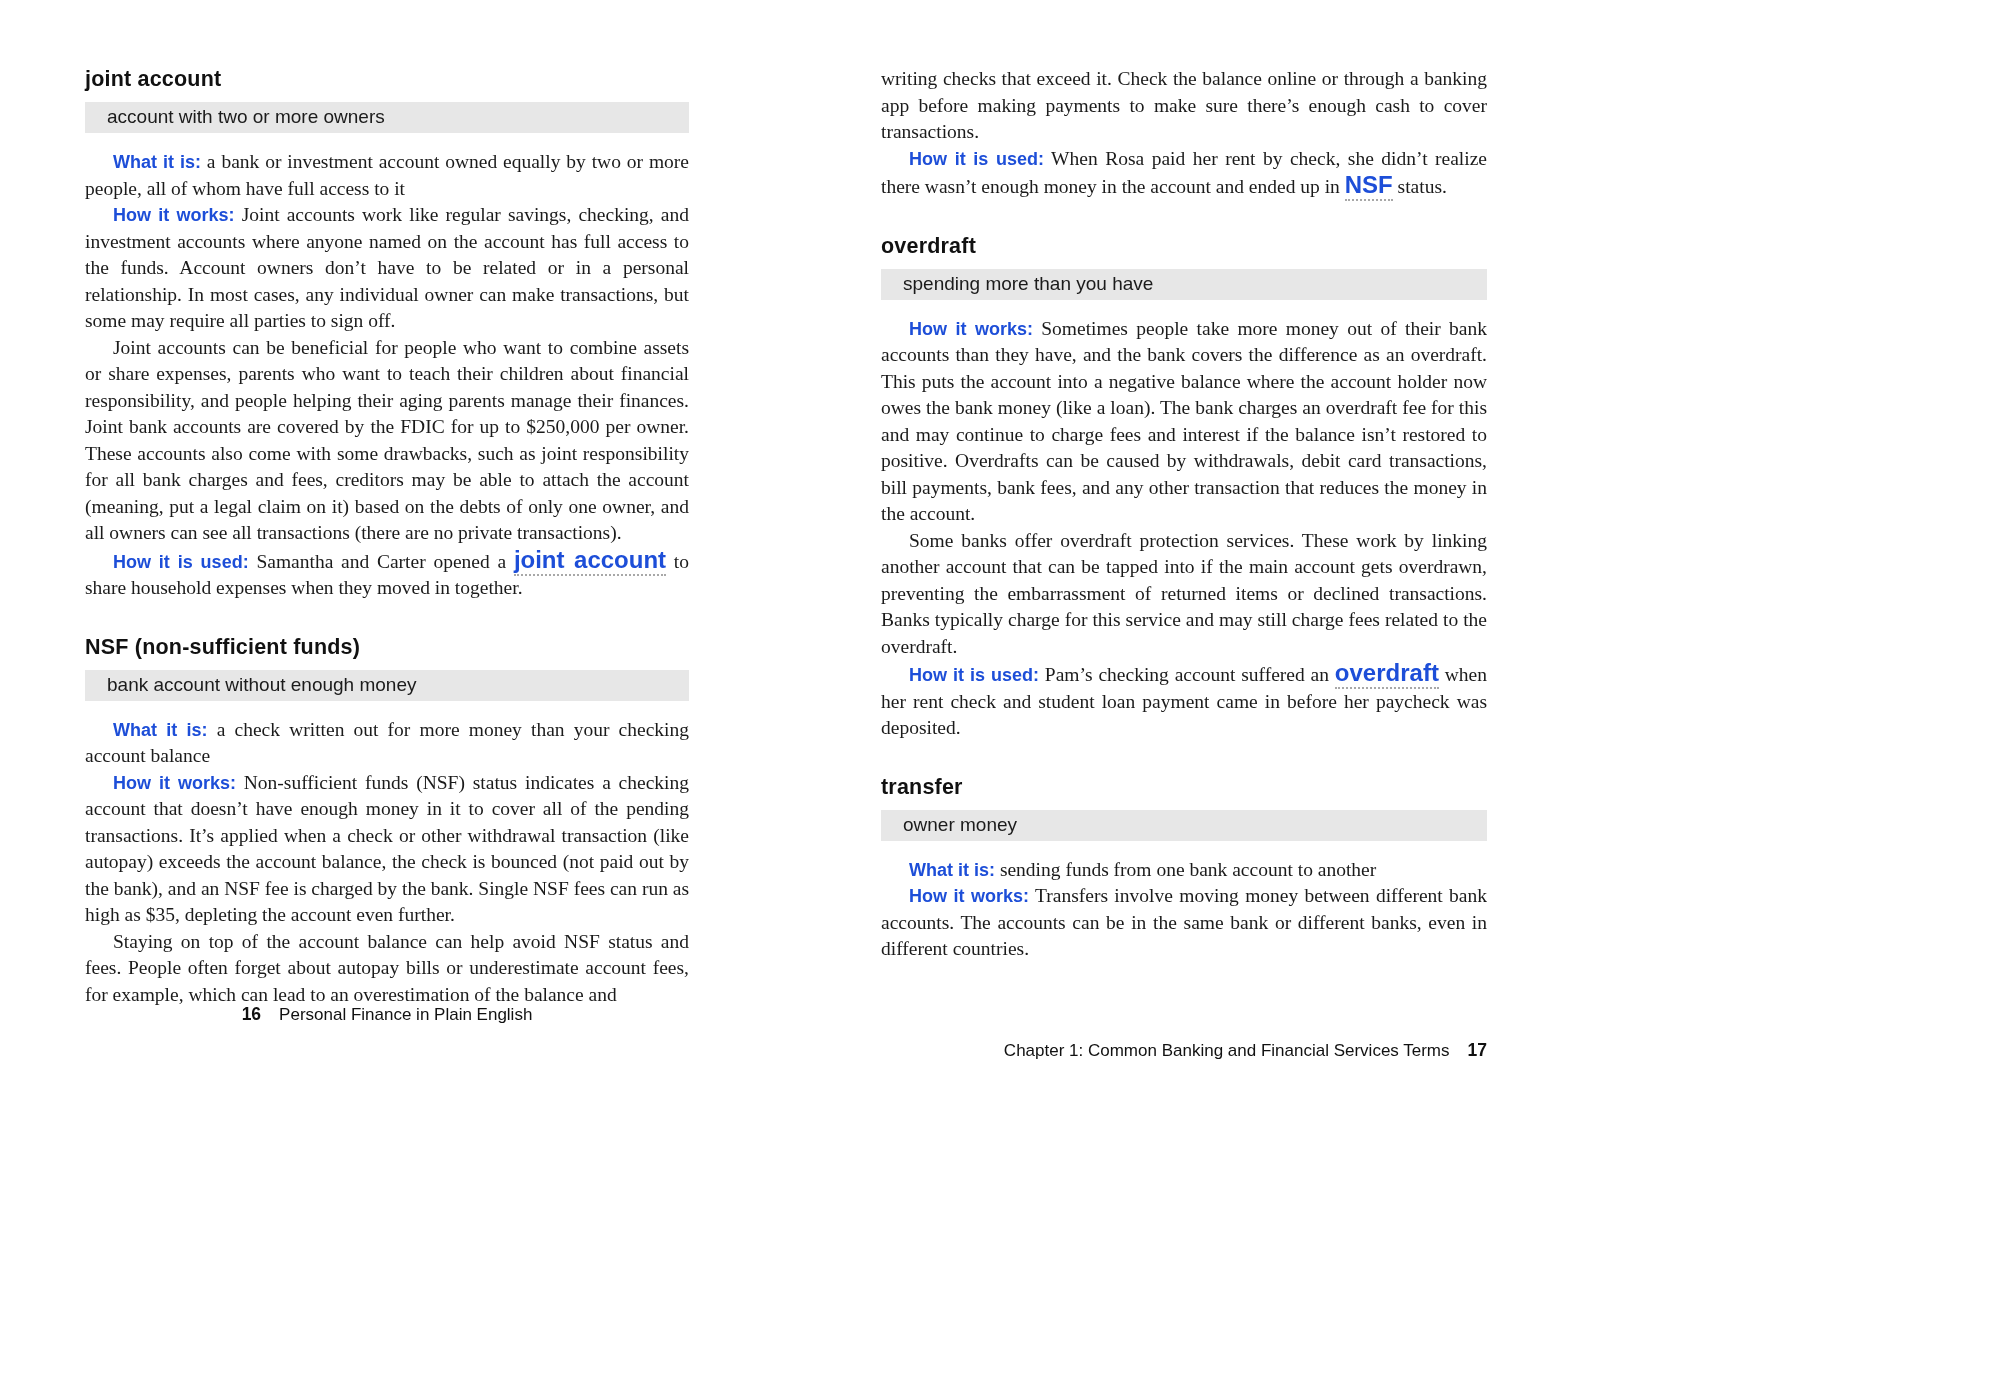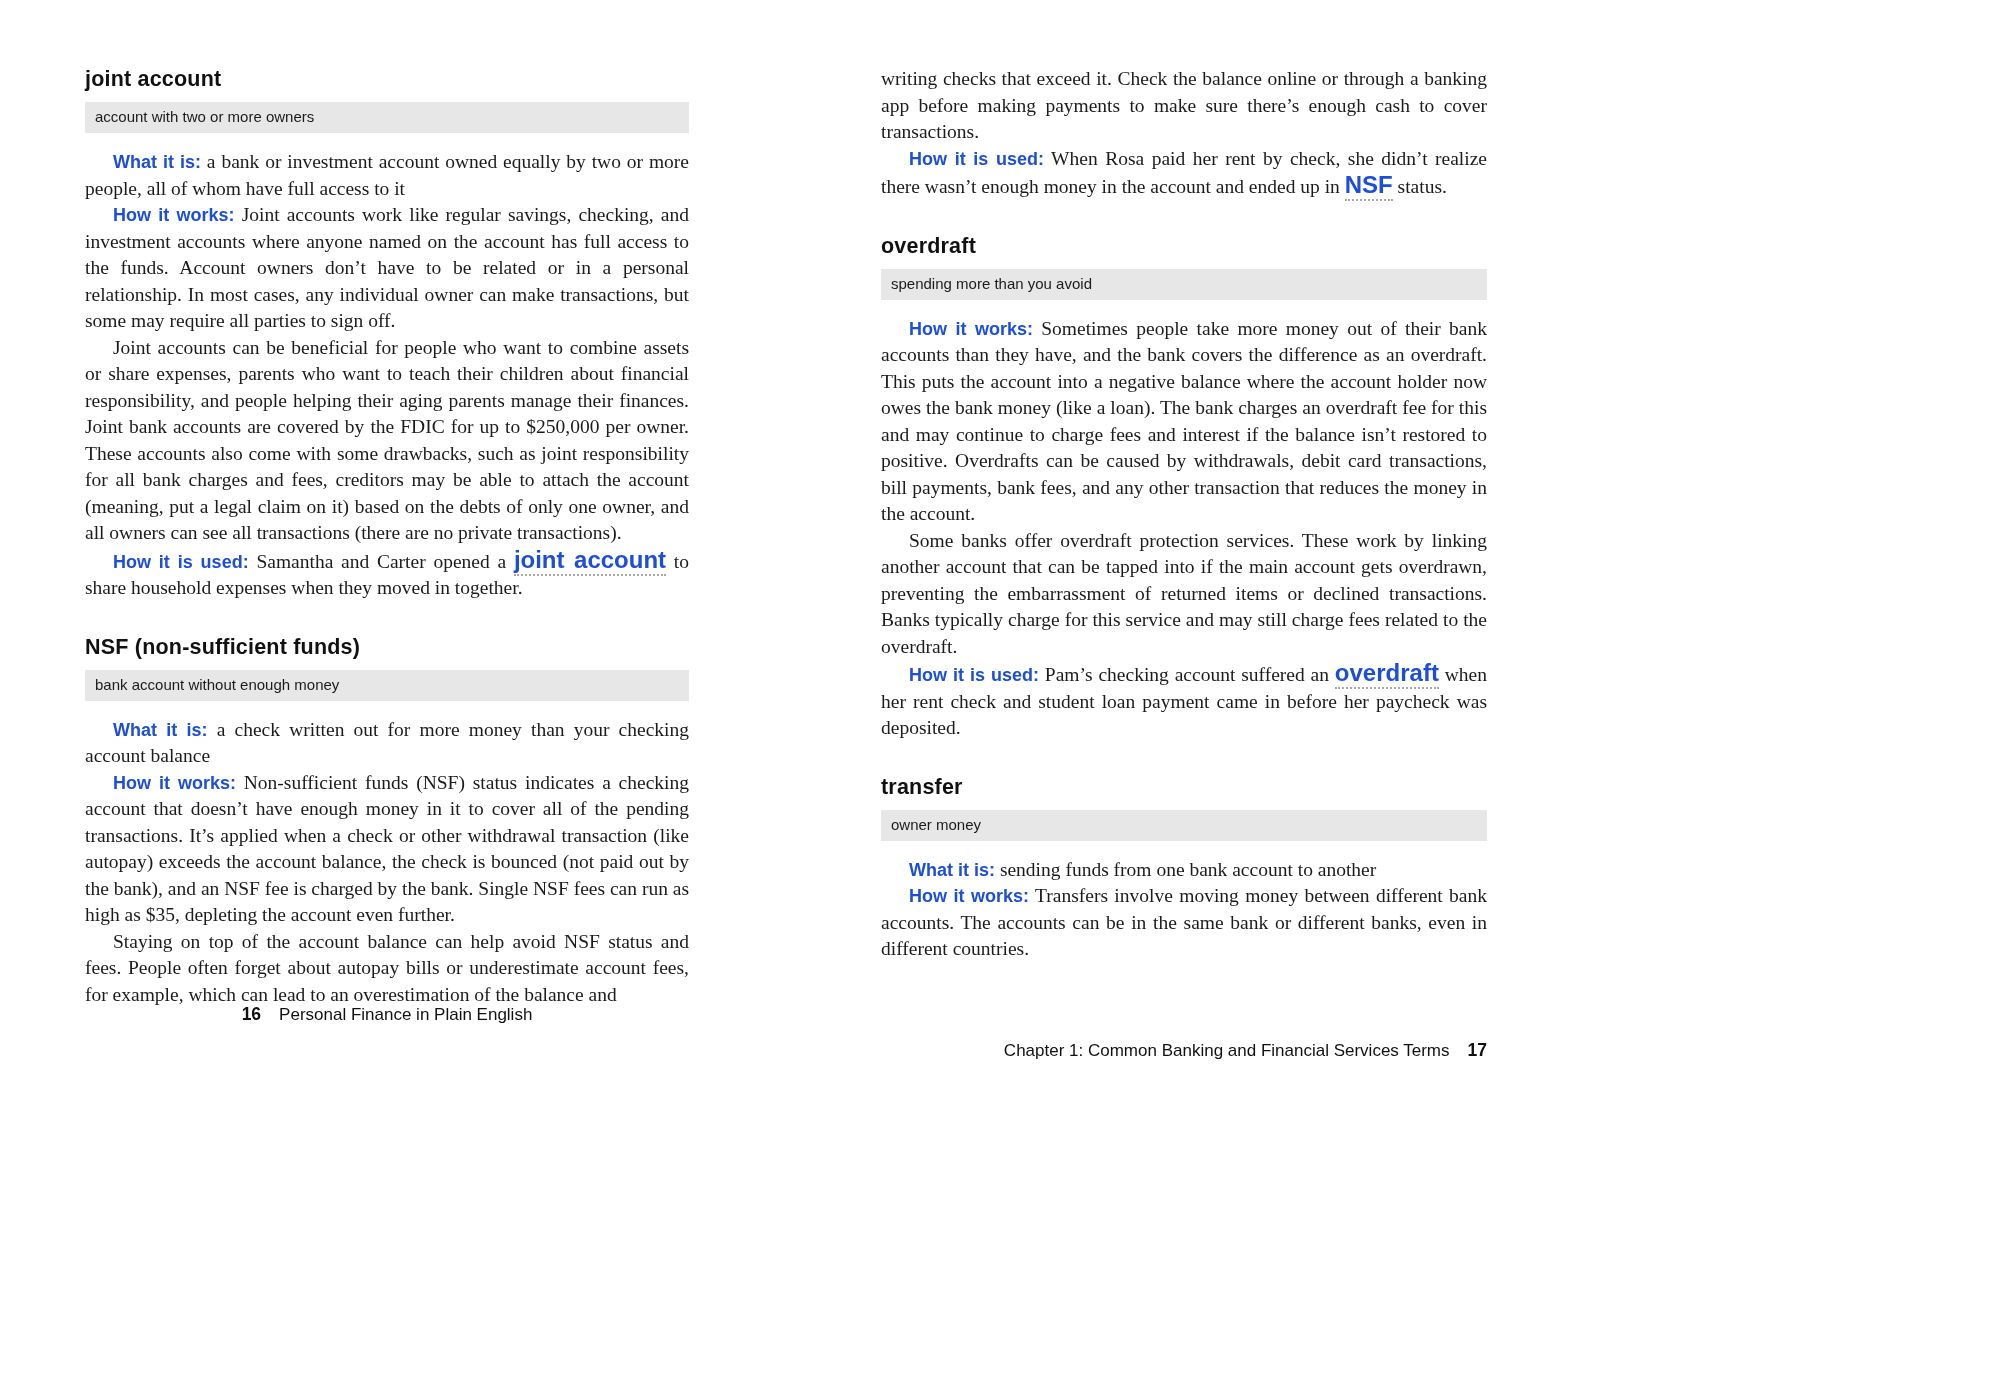--- a/index.html
+++ b/index.html
@@ -31,24 +31,24 @@
     font-size: 21.5px;
     line-height: 26px;
     margin: 32px 0 10px 0;
     letter-spacing: 0.2px;
     color: #111111;
   }
   .term-heading.first { margin-top: 0; }
 
   .term-subtitle {
     font-family: "Liberation Sans", sans-serif;
-    font-size: 15px;
+    font-size: 19px;
     line-height: 22px;
     background: #e7e7e7;
-    padding: 4px 10px 5px 10px;
+    padding: 4px 10px 5px 22px;
     margin: 0 0 16px 0;
     color: #1b1b1b;
   }
 
   .para {
     font-size: 19.5px;
     line-height: 26.5px;
     text-align: justify;
     text-indent: 28px;
     margin: 0;
@@ -105,21 +105,21 @@
       <div class="term-subtitle">bank account without enough money</div>
       <p class="para"><span class="lead">What it is:</span><span class="plain"> a check written out for more money than your checking account balance</span></p>
       <p class="para"><span class="lead">How it works:</span><span class="plain"> Non-sufficient funds (NSF) status indicates a checking account that doesn’t have enough money in it to cover all of the pending transactions. It’s applied when a check or other withdrawal transaction (like autopay) exceeds the account balance, the check is bounced (not paid out by the bank), and an NSF fee is charged by the bank. Single NSF fees can run as high as $35, depleting the account even further.</span></p>
       <p class="para"><span class="plain">Staying on top of the account balance can help avoid NSF status and fees. People often forget about autopay bills or underestimate account fees, for example, which can lead to an overestimation of the balance and</span></p>
     </div>
 
   <div id="right-col" class="page-col">
       <p class="para no-indent"><span class="plain">writing checks that exceed it. Check the balance online or through a banking app before making payments to make sure there’s enough cash to cover transactions.</span></p>
       <p class="para"><span class="lead">How it is used:</span><span class="plain"> When Rosa paid her rent by check, she didn’t realize there wasn’t enough money in the account and ended up in </span><span class="term">NSF</span><span class="plain"> status.</span></p>
       <h2 class="term-heading">overdraft</h2>
-      <div class="term-subtitle">spending more than you avoid</div>
+      <div class="term-subtitle">spending more than you have</div>
       <p class="para"><span class="lead">How it works:</span><span class="plain"> Sometimes people take more money out of their bank accounts than they have, and the bank covers the difference as an overdraft. This puts the account into a negative balance where the account holder now owes the bank money (like a loan). The bank charges an overdraft fee for this and may continue to charge fees and interest if the balance isn’t restored to positive. Overdrafts can be caused by withdrawals, debit card transactions, bill payments, bank fees, and any other transaction that reduces the money in the account.</span></p>
       <p class="para"><span class="plain">Some banks offer overdraft protection services. These work by linking another account that can be tapped into if the main account gets overdrawn, preventing the embarrassment of returned items or declined transactions. Banks typically charge for this service and may still charge fees related to the overdraft.</span></p>
       <p class="para"><span class="lead">How it is used:</span><span class="plain"> Pam’s checking account suffered an </span><span class="term">overdraft</span><span class="plain"> when her rent check and student loan payment came in before her paycheck was deposited.</span></p>
       <h2 class="term-heading">transfer</h2>
       <div class="term-subtitle">owner money</div>
       <p class="para"><span class="lead">What it is:</span><span class="plain"> sending funds from one bank account to another</span></p>
       <p class="para"><span class="lead">How it works:</span><span class="plain"> Transfers involve moving money between different bank accounts. The accounts can be in the same bank or different banks, even in different countries.</span></p>
     </div>
 
   <div id="footer-left" class="footer">

